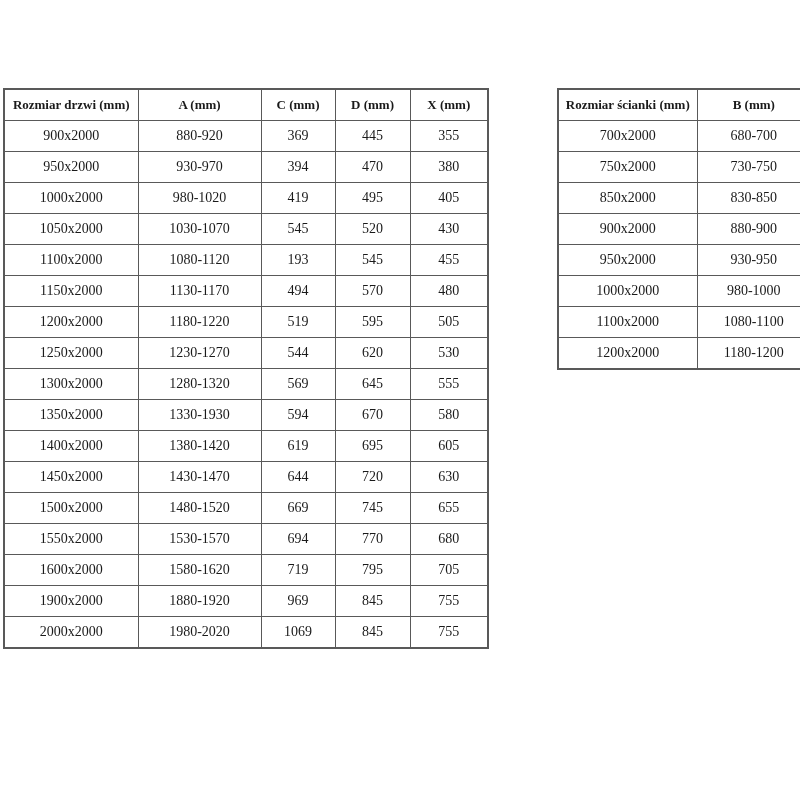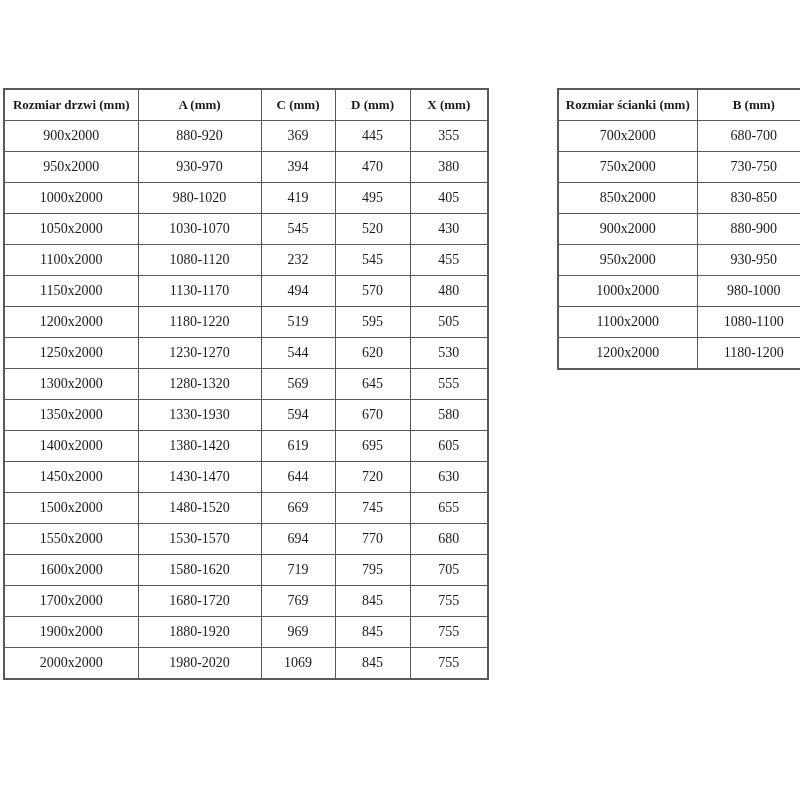--- a/index.html
+++ b/index.html
@@ -94,21 +94,21 @@
         <tr>
           <td>1050x2000</td>
           <td>1030-1070</td>
           <td>545</td>
           <td>520</td>
           <td>430</td>
         </tr>
         <tr>
           <td>1100x2000</td>
           <td>1080-1120</td>
-          <td>232</td>
+          <td>193</td>
           <td>545</td>
           <td>455</td>
         </tr>
         <tr>
           <td>1150x2000</td>
           <td>1130-1170</td>
           <td>494</td>
           <td>570</td>
           <td>480</td>
         </tr>
@@ -167,27 +167,20 @@
           <td>694</td>
           <td>770</td>
           <td>680</td>
         </tr>
         <tr>
           <td>1600x2000</td>
           <td>1580-1620</td>
           <td>719</td>
           <td>795</td>
           <td>705</td>
-        </tr>
-        <tr>
-          <td>1700x2000</td>
-          <td>1680-1720</td>
-          <td>769</td>
-          <td>845</td>
-          <td>755</td>
         </tr>
         <tr>
           <td>1900x2000</td>
           <td>1880-1920</td>
           <td>969</td>
           <td>845</td>
           <td>755</td>
         </tr>
         <tr>
           <td>2000x2000</td>

